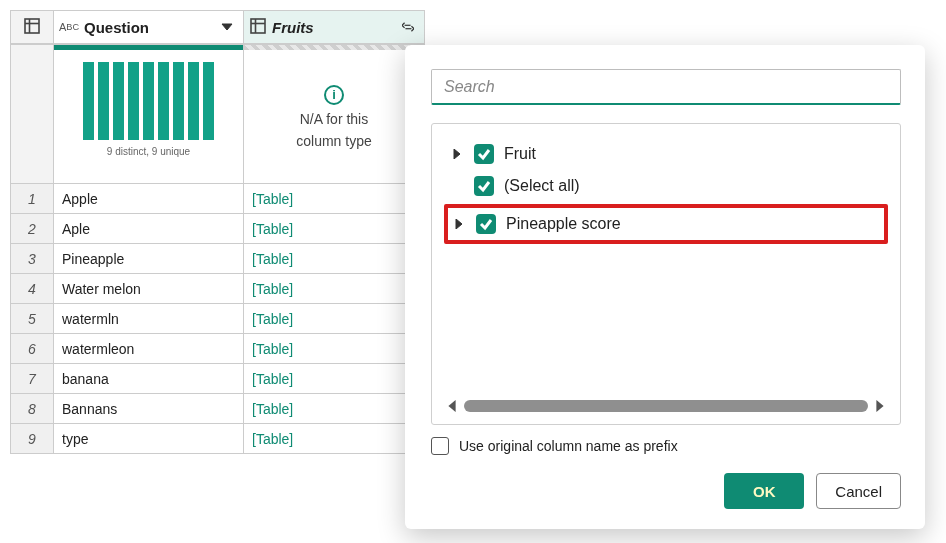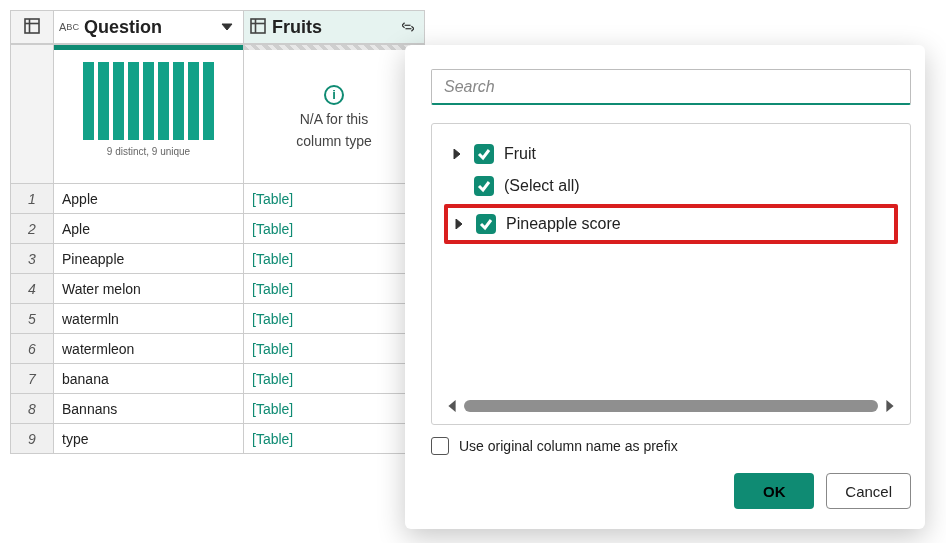--- a/index.html
+++ b/index.html
@@ -38,24 +38,24 @@
   }
   .col-head {
     border: 1px solid #ccc;
     border-left: none;
     display: flex;
     align-items: center;
     padding: 0 6px;
     gap: 6px;
     background: #fff;
   }
-  .col-head.selected { background: #e6f3f0; }
+  .col-head.selected { background: #e6f3f0; font-style: italic; }
   .col-question { width: 190px; }
   .col-fruits   { width: 181px; }
-  .col-head .label { font-weight: 600; font-size: 18px; flex: 1; }
+  .col-head .label { font-weight: 600; font-size: 15px; flex: 1; }
   .type-icon {
     width: 18px; height: 18px;
     display: inline-flex; align-items:center; justify-content:center;
     font-size: 11px; color:#555;
   }
   .table-glyph svg { width:16px; height:16px; stroke:#444; fill:none; stroke-width:1.6; }
   .dropdown-btn {
     width: 20px; height:20px;
     display:flex; align-items:center; justify-content:center;
     cursor:pointer;
@@ -101,21 +101,21 @@
 
   
   .panel {
     position:absolute;
     left: 395px;
     top: 35px;
     width: 520px;
     background:#fff;
     border-radius:6px;
     box-shadow: 0 8px 28px rgba(0,0,0,.22);
-    padding: 24px 14px 20px 26px;
+    padding: 24px 24px 20px 26px;
   }
   .search-wrap {
     display:flex; align-items:center;
     border:1px solid #bdbdbd;
     border-bottom:2px solid #0f8b73;
     height:36px; padding:0 10px;
     border-radius:2px;
   }
   .search-wrap input {
     border:none; outline:none; width:100%;
@@ -142,21 +142,21 @@
   .hscroll .track { flex:1; height:12px; background:#8f8f8f; border-radius:6px; }
   .hscroll svg { width:12px;height:12px; fill:#555; }
   .prefix-row { display:flex; align-items:center; gap:10px; margin:12px 0 18px 0; font-size:14px; }
   .prefix-row .box { width:18px;height:18px; border:1.5px solid #555; border-radius:3px; }
   .btn-row { display:flex; justify-content:flex-end; gap:12px; }
   .btn {
     min-width:80px; height:36px; padding:0 18px;
     border-radius:4px; font-size:15px; cursor:pointer;
     display:flex; align-items:center; justify-content:center;
   }
-  .btn-ok { background:#0f8b73; color:#000000; border:none; font-weight:600; }
+  .btn-ok { background:#0f8b73; color:#fef9c3; border:none; font-weight:600; }
   .btn-cancel { background:#fff; border:1px solid #888; color:#222; }
 </style>
 </head>
 <body>
 
 <div class="stage">
 
   <div class="grid">
 
     <div class="grid-header-row">

